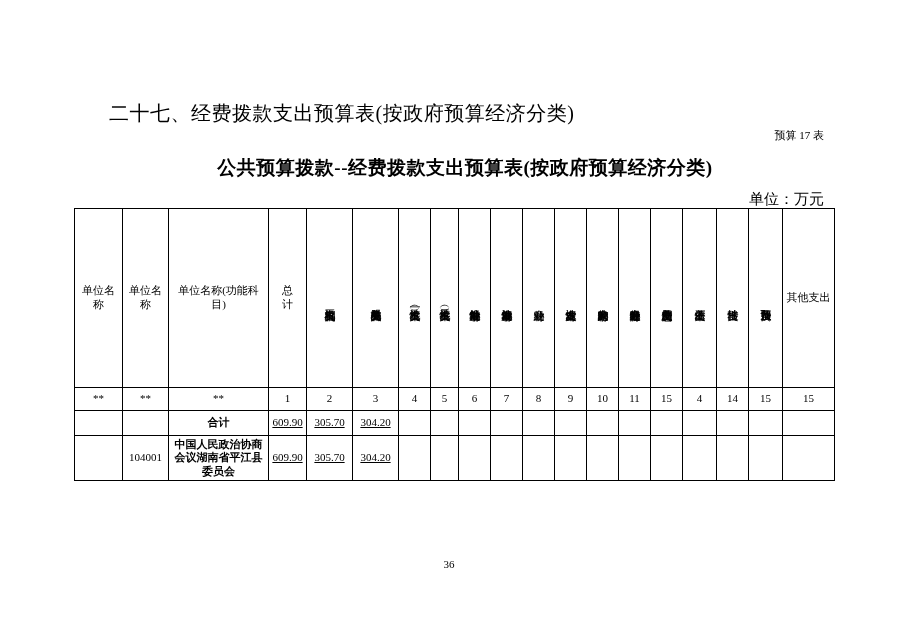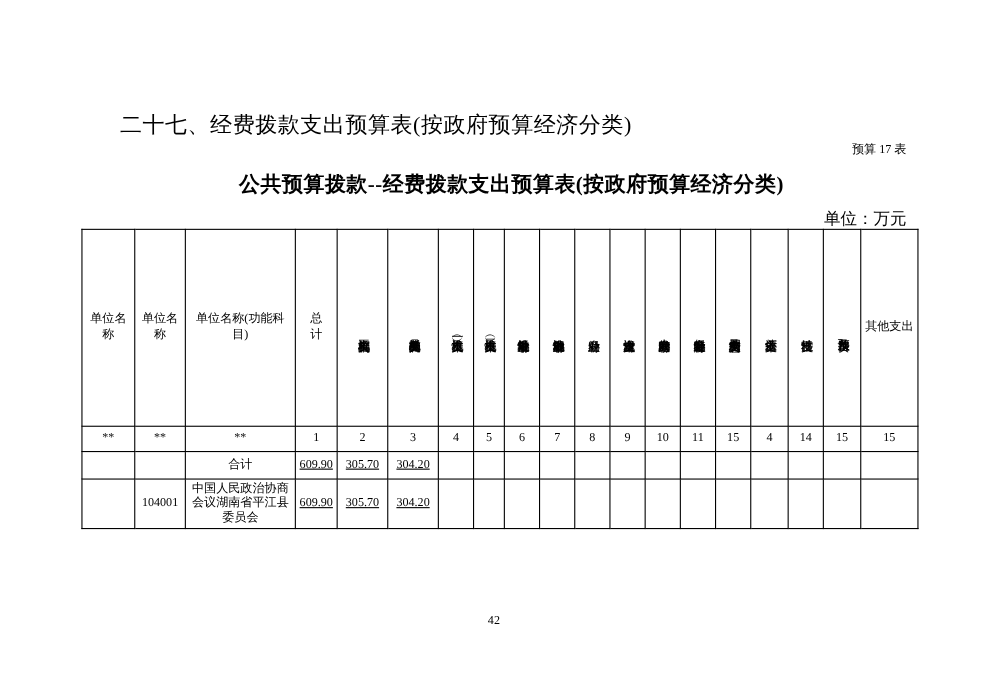--- a/index.html
+++ b/index.html
@@ -103,20 +103,21 @@
     height: 22px;
     font-size: 11px;
   }
   tr.data-row td.tall {
     height: 42px;
   }
   td.name-cell {
     text-align: center;
     padding: 2px 4px;
     line-height: 1.3;
+    font-weight: bold;
   }
   td.num {
     text-align: center;
     text-decoration: underline;
   }
   .page-number {
     position: absolute;
     left: 0;
     right: 0;
     top: 558px;
@@ -246,15 +247,15 @@
       <td class="tall num"></td>
       <td class="tall num"></td>
       <td class="tall num"></td>
       <td class="tall num"></td>
       <td class="tall num"></td>
     </tr>
 
   </tbody>
     </table>
 
-  <div class="page-number">42</div>
+  <div class="page-number">36</div>
 
 </div>
 
 </body></html>

